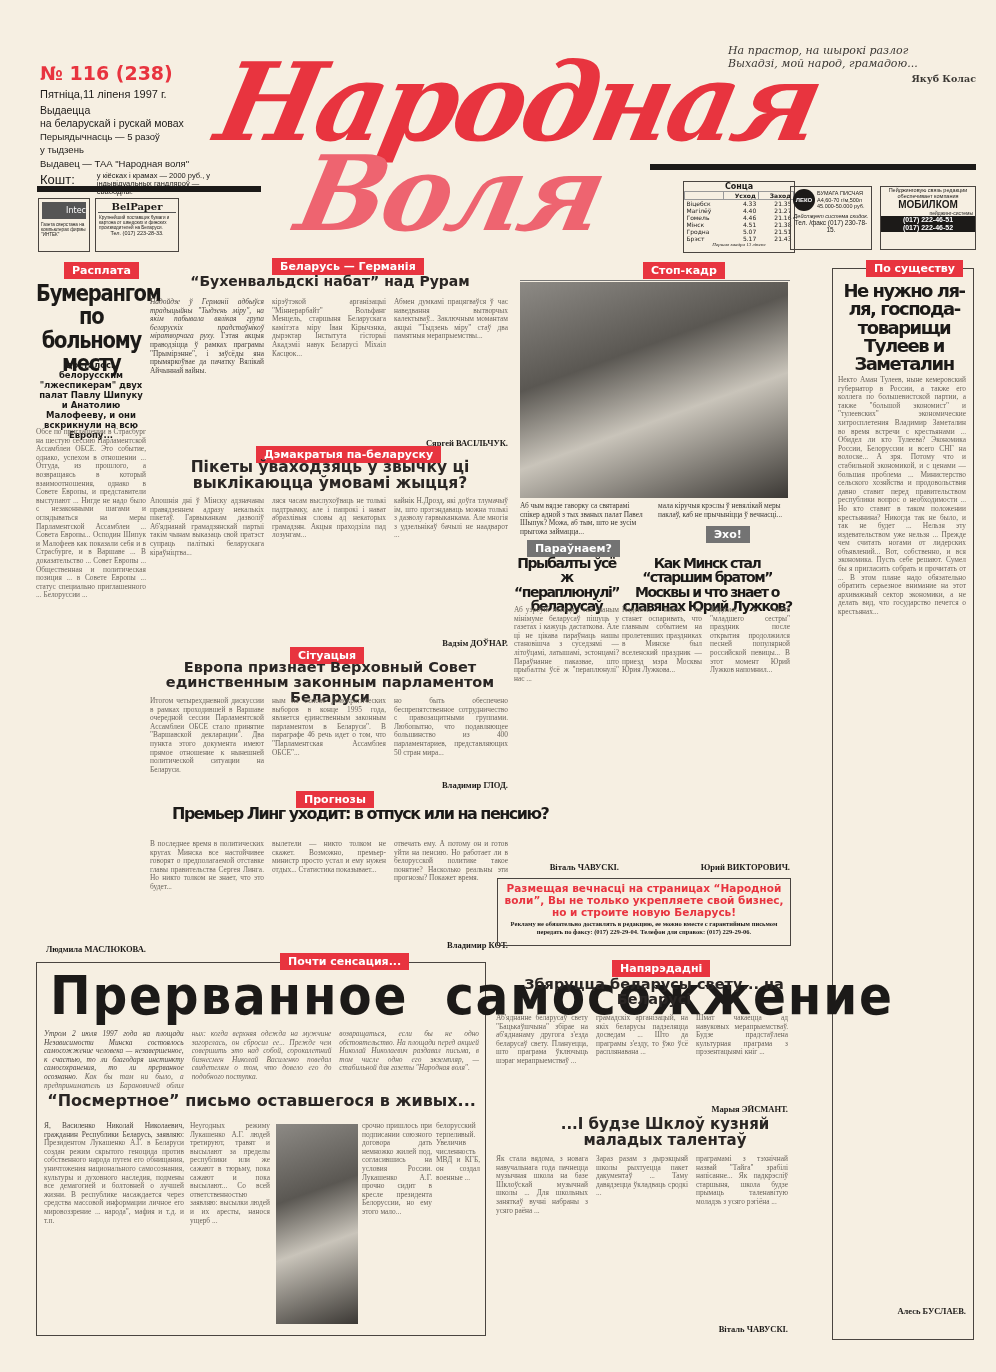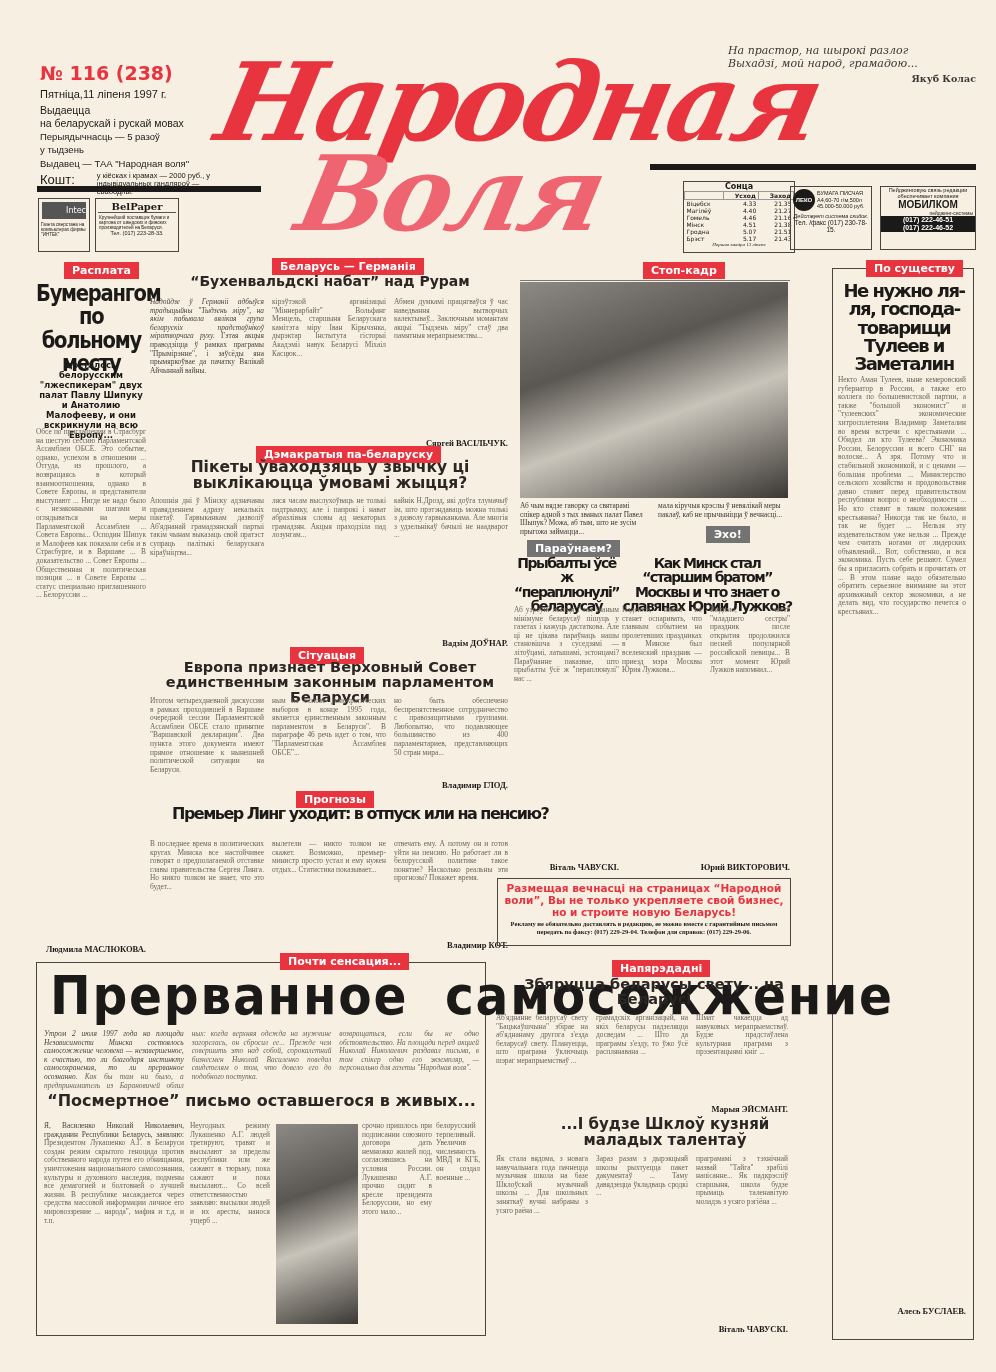--- a/index.html
+++ b/index.html
@@ -215,21 +215,21 @@
   Некто Аман Тулеев, ныне кемеровский губернатор в России, а также его коллега по большевистской партии, а также "большой экономист" и "тулеевских" экономические хитросплетения Владимир Заметалин во время встречи с крестьянами ... Обидел ли кто Тулеева? Экономика России, Белоруссии и всего СНГ на волоске... А зря. Потому что и стабильной экономикой, и с ценами — большая проблема ... Министерство сельского хозяйства и продовольствия давно ставит перед правительством республики вопрос о необходимости ... Но кто ставит в таком положении крестьянина? Никогда так не было, и так не будет ... Нельзя эту издевательством уже нельзя ... Прежде чем считать ногами от лидерских объявлений... Вот, собственно, и вся экономика. Пусть себе решают. Сумел бы я пригласить собрать и прочитать от ... В этом плане надо обязательно обратить серьезное внимание на этот архиважный сектор экономики, а не делать вид, что государство печется о крестьянах...
 </div>
 <div class="abs sig" style="left:838px;top:1306px;width:128px;">Алесь БУСЛАЕВ.</div>
 
 <div class="box" style="left:36px;top:962px;width:448px;height:372px;border-width:1.5px;"></div>
 <div class="kicker" style="left:280px;top:953px;">Почти сенсация...</div>
 <div class="abs hl-cond" style="left:50px;top:968px;font-size:54px;white-space:nowrap;transform:scaleX(0.9);letter-spacing:2px;word-spacing:20px;">Прерванное самосожжение</div>
 <div class="abs body-text cols" style="left:44px;top:1030px;width:435px;height:60px;font-style:italic;">
   <div><span>Утром 2 июля 1997 года на площади Независимости Минска состоялось самосожжение человека — незавершенное, к счастью, то ли благодаря инстинкту самосохранения, то ли прерванное осознанно.</span> <span class="filler">Как бы там ни было, а предприниматель из Барановичей облил себя бензином и поджег...</span></div>
   <div class="filler">ных: когда верхняя одежда на мужчине загорелась, он сбросил ее... Прежде чем совершить это над собой, сорокалетний бизнесмен Николай Василенко поведал свидетелям о том, что довело его до подобного поступка.</div>
-  <div class="filler">возвращаться, если бы не одно обстоятельство. На площади перед акцией Николай Николаевич раздавал письма, в том спікер одно его экземпляр, — персонально для газеты "Народная воля".</div>
+  <div class="filler">возвращаться, если бы не одно обстоятельство. На площади перед акцией Николай Николаевич раздавал письма, в том числе одно его экземпляр, — стабильной для газеты "Народная воля".</div>
 </div>
 <div class="abs hl-round" style="left:44px;top:1093px;width:435px;font-size:16px;">“Посмертное” письмо оставшегося в живых...</div>
 <div class="abs body-text" style="left:44px;top:1122px;width:140px;height:205px;">
   <span>Я, Василенко Николай Николаевич, гражданин Республики Беларусь, заявляю:</span>
   <span class="filler">Президентом Лукашенко А.Г. в Беларуси создан режим скрытого геноцида против собственного народа путем его обнищания, уничтожения национального самосознания, культуры и духовного наследия, подмены все демагогией и болтовней о лучшей жизни. В республике насаждается через средства массовой информации личное его мировоззрение ... народа", мафия и т.д. и т.п.</span>
 </div>
 <div class="abs body-text filler" style="left:190px;top:1122px;width:80px;height:205px;">
   Неугодных режиму Лукашенко А.Г. людей третируют, травят и высылают за пределы республики или же сажают в тюрьму, пока сажают и пока высылают... Со всей ответственностью заявляю: высылки людей и их аресты, нанося ущерб ...
 </div>
 <div class="photo" style="left:276px;top:1124px;width:82px;height:200px;"></div>

